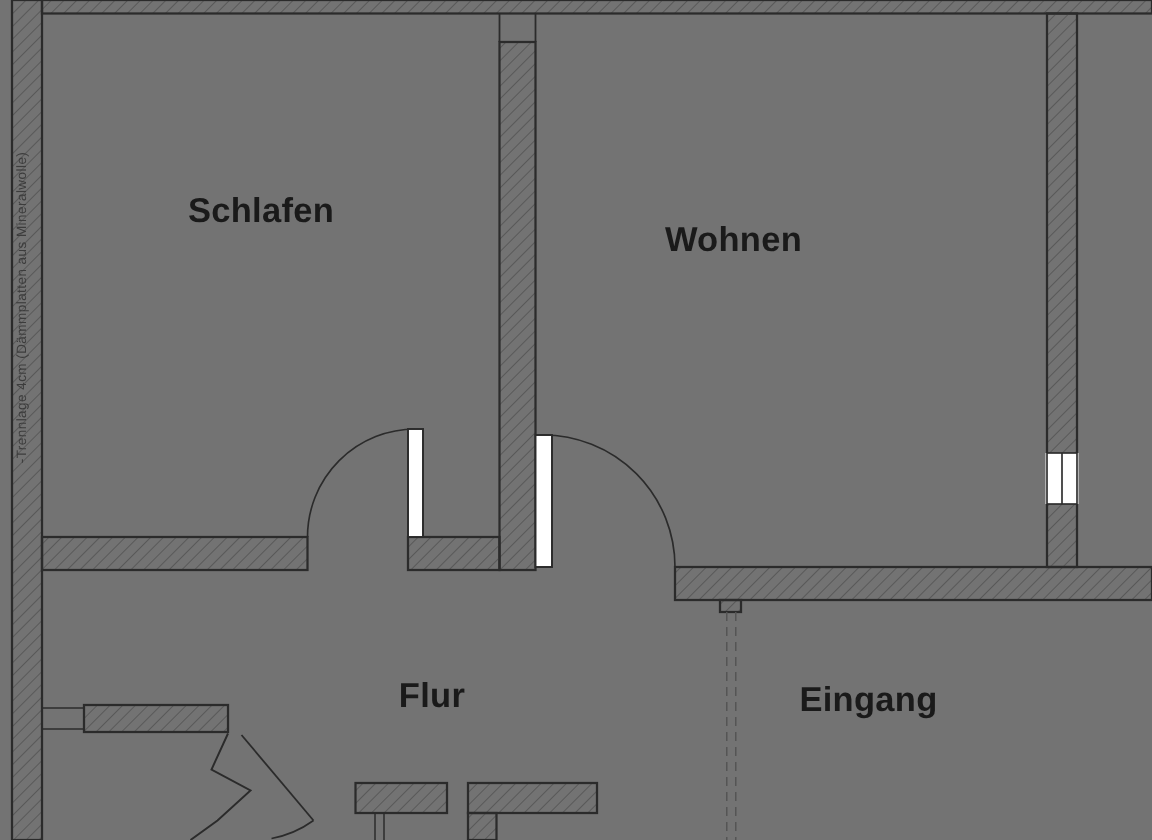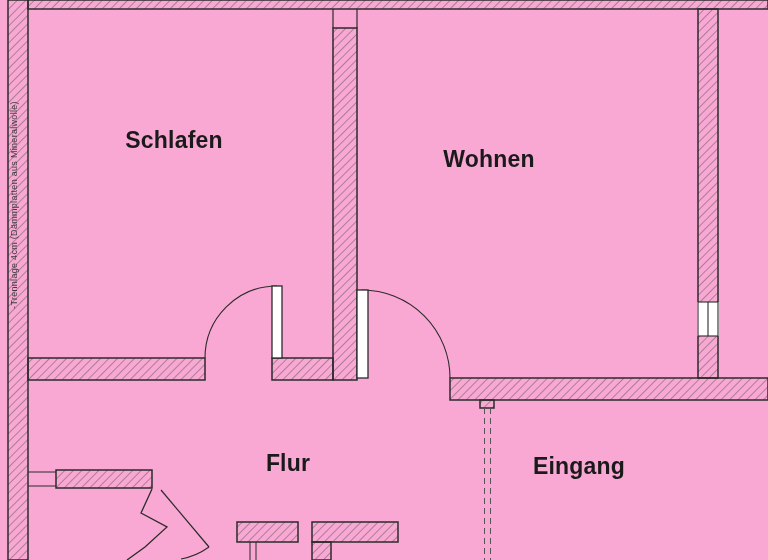--- a/index.html
+++ b/index.html
@@ -7,21 +7,21 @@
     padding: 0;
     background: #ffffff;
     width: 768px;
     height: 560px;
     overflow: hidden;
   }
   .stage {
     position: relative;
     width: 768px;
     height: 560px;
-    background: #f9a8d4;
+    background: #737373;
   }
   svg { display: block; }
   .room-label {
     font-family: "Liberation Sans", sans-serif;
     font-weight: 600;
     font-size: 23px;
     letter-spacing: 0.2px;
   }
   .wall-note {
     font-family: "Liberation Sans", sans-serif;

